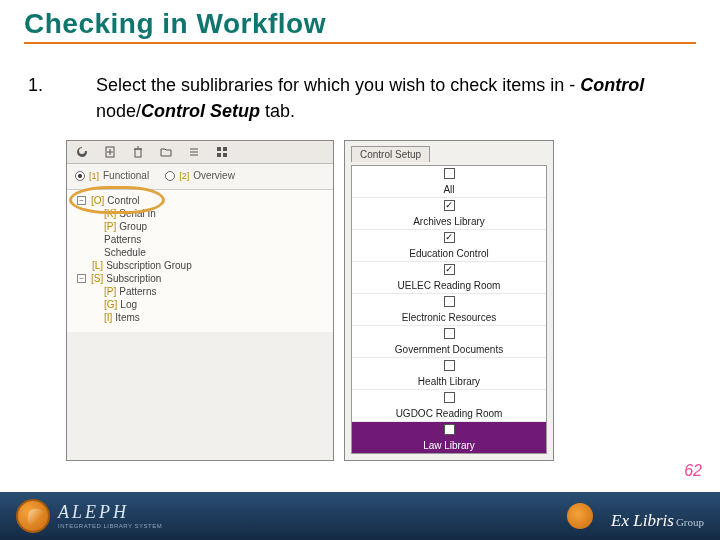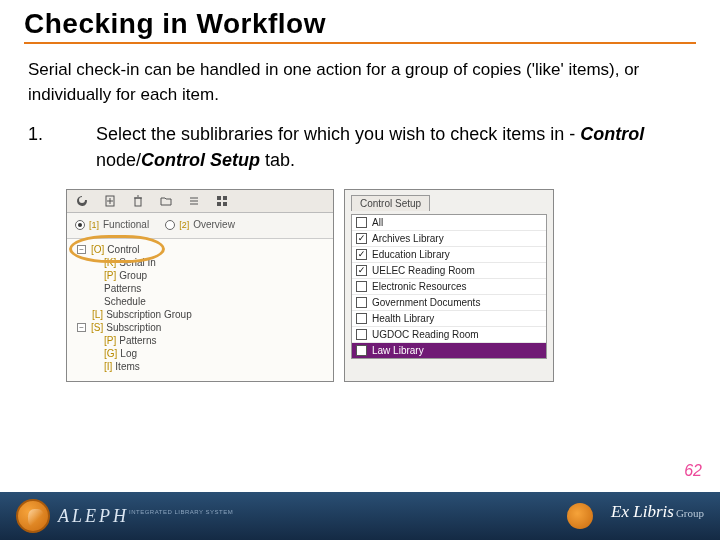--- a/index.html
+++ b/index.html
@@ -1,18 +1,18 @@
 <!DOCTYPE html>
 <html><head>
 <meta charset="utf-8">
 <style>
   * { margin:0; padding:0; box-sizing:border-box; }
   body { width:720px; height:540px; font-family:Verdana, Geneva, sans-serif; background:#fff; position:relative; overflow:hidden; }
   .slide { width:720px; height:540px; position:relative; }
-  .title { color:#000000; font-weight:bold; font-size:28px; padding:8px 24px 2px; letter-spacing:0.5px; }
+  .title { color:#0f766e; font-weight:bold; font-size:28px; padding:8px 24px 2px; letter-spacing:0.5px; }
   .rule { height:2px; background:#e67817; margin:0 24px 14px; }
   .intro { font-size:17px; color:#000; padding:0 28px; line-height:1.45; }
   .step { font-size:18px; color:#000; padding:14px 28px 10px; line-height:1.45; display:flex; }
   .step-num { width:34px; flex-shrink:0; }
   .step-body { flex:1;margin-left:34px; }
   .step-body .it { font-style:italic; font-weight:bold; }
   .shot { margin:6px 0 0 66px; display:flex; gap:10px; }
   .panel { border:1px solid #888; background:#f1f0ed; font-family:Tahoma, sans-serif; font-size:10px; color:#444; }
   .left-panel { width:268px; }
   .toolbar { display:flex; gap:14px; padding:4px 8px; border-bottom:1px solid #bbb; background:#ece9e4; }
@@ -28,46 +28,45 @@
   .tree { padding:4px 4px 8px; position:relative; background:#fcfbf8; }
   .tree-item { display:flex; align-items:center; gap:3px; padding:1px 0 1px 6px; position:relative; white-space:nowrap; }
   .tree-item.l1 { padding-left:18px; }
   .tree-item .exp { width:9px; height:9px; border:1px solid #888; background:#fff; font-size:8px; line-height:7px; text-align:center; margin-right:2px; color:#555; }
   .tree-item .spacer { width:12px; display:inline-block; }
   .tree-item .key { color:#b88a00; }
   .right-panel { width:210px; background:#f1f0ed; }
   .tab-hdr { padding:4px 6px; }
   .tab { display:inline-block; border:1px solid #999; border-bottom:none; background:#ece9e4; padding:2px 8px; font-size:10px; position:relative; top:1px; }
   .list { border:1px solid #999; background:#fff; margin:0 6px 6px; }
-  .list-row { display:flex; align-items:center; gap:5px; padding:2px 4px; border-bottom:1px solid #e8e8e8; font-size:10px; color:#222; }
+  .list-row { display:flex; align-items:center; gap:5px; padding:2px 4px; border-bottom:1px solid #e8e8e8; font-size:10px; color:#222;flex-direction:column; }
   .list-row:last-child { border-bottom:none; }
   .cb { width:11px; height:11px; border:1px solid #555; background:#fff; display:inline-flex; align-items:center; justify-content:center; font-size:9px; line-height:9px; }
   .cb.chk::after { content:"✓"; color:#000; font-size:9px; }
   .list-row.sel { background:#701a75; color:#fff; }
   .pagenum { position:absolute; right:18px; bottom:60px; font-size:16px; color:#ec4899;font-style:italic; }
   .footer { position:absolute; left:0; bottom:0; width:720px; height:48px; background:linear-gradient(#2a4f74,#142a44); display:flex; align-items:center; justify-content:space-between; padding:0 16px; }
   .footer-left { display:flex; align-items:center; gap:8px; }
   .fl-logo { width:34px; height:34px; border-radius:50%; background:radial-gradient(circle at 35% 35%, #f6a33a, #c96a0e); border:2px solid #a85a0c; position:relative; overflow:hidden; }
   .fl-logo::after { content:""; position:absolute; inset:8px 4px 4px 10px; background:linear-gradient(135deg, rgba(255,255,255,0.5), transparent 60%); border-radius:40%; }
-  .fl-text { display:flex; flex-direction:row; line-height:1; }
+  .fl-text { display:flex; flex-direction:column; line-height:1; }
   .fl-text .big { color:#dbe6f2; font-family:Georgia, serif; font-size:18px; letter-spacing:3px; font-style:italic; }
   .fl-text .sm { color:#8aa3bd; font-size:6px; letter-spacing:0.5px; margin-top:2px; }
   .serials { position:absolute; left:50%; transform:translateX(-50%); bottom:20px; color:#e67817; font-size:20px; }
-  .footer-right { display:flex; align-items:flex-start; gap:18px; line-height:1; }
+  .footer-right { display:flex; align-items:flex-end; gap:18px; line-height:1; }
   .exl-logo { width:26px; height:26px; border-radius:50%; background:radial-gradient(circle at 40% 40%, #f6a33a, #c96a0e); }
   .exl-text { color:#fff; font-family:Georgia, serif; font-style:italic; font-size:17px; }
   .exl-text .grp { font-size:11px; color:#b9c9d9; font-style:normal; margin-left:2px; }
 </style>
 </head>
 <body>
 
 <div class="slide">
   <div class="title">Checking in Workflow</div>
   <div class="rule"></div>
-  <div class="intro">Serial check-in can be handled in one action for a group of copies ('like' items), or individually for each item.</div>
 
   <div class="step">
     <div class="step-num">1.</div>
     <div class="step-body">
       <span>Select the sublibraries for which you wish to check items in - </span><span class="it">Control</span><span> node/</span><span class="it">Control Setup</span><span> tab.</span>
     </div>
   </div>
 
   <div class="shot">
 
@@ -170,21 +169,21 @@
           <div class="list-row">
             <span class="cb"></span>
             <span>All</span>
           </div>
           <div class="list-row">
             <span class="cb chk"></span>
             <span>Archives Library</span>
           </div>
           <div class="list-row">
             <span class="cb chk"></span>
-            <span>Education Library</span>
+            <span>Education Control</span>
           </div>
           <div class="list-row">
             <span class="cb chk"></span>
             <span>UELEC Reading Room</span>
           </div>
           <div class="list-row">
             <span class="cb"></span>
             <span>Electronic Resources</span>
           </div>
           <div class="list-row">

